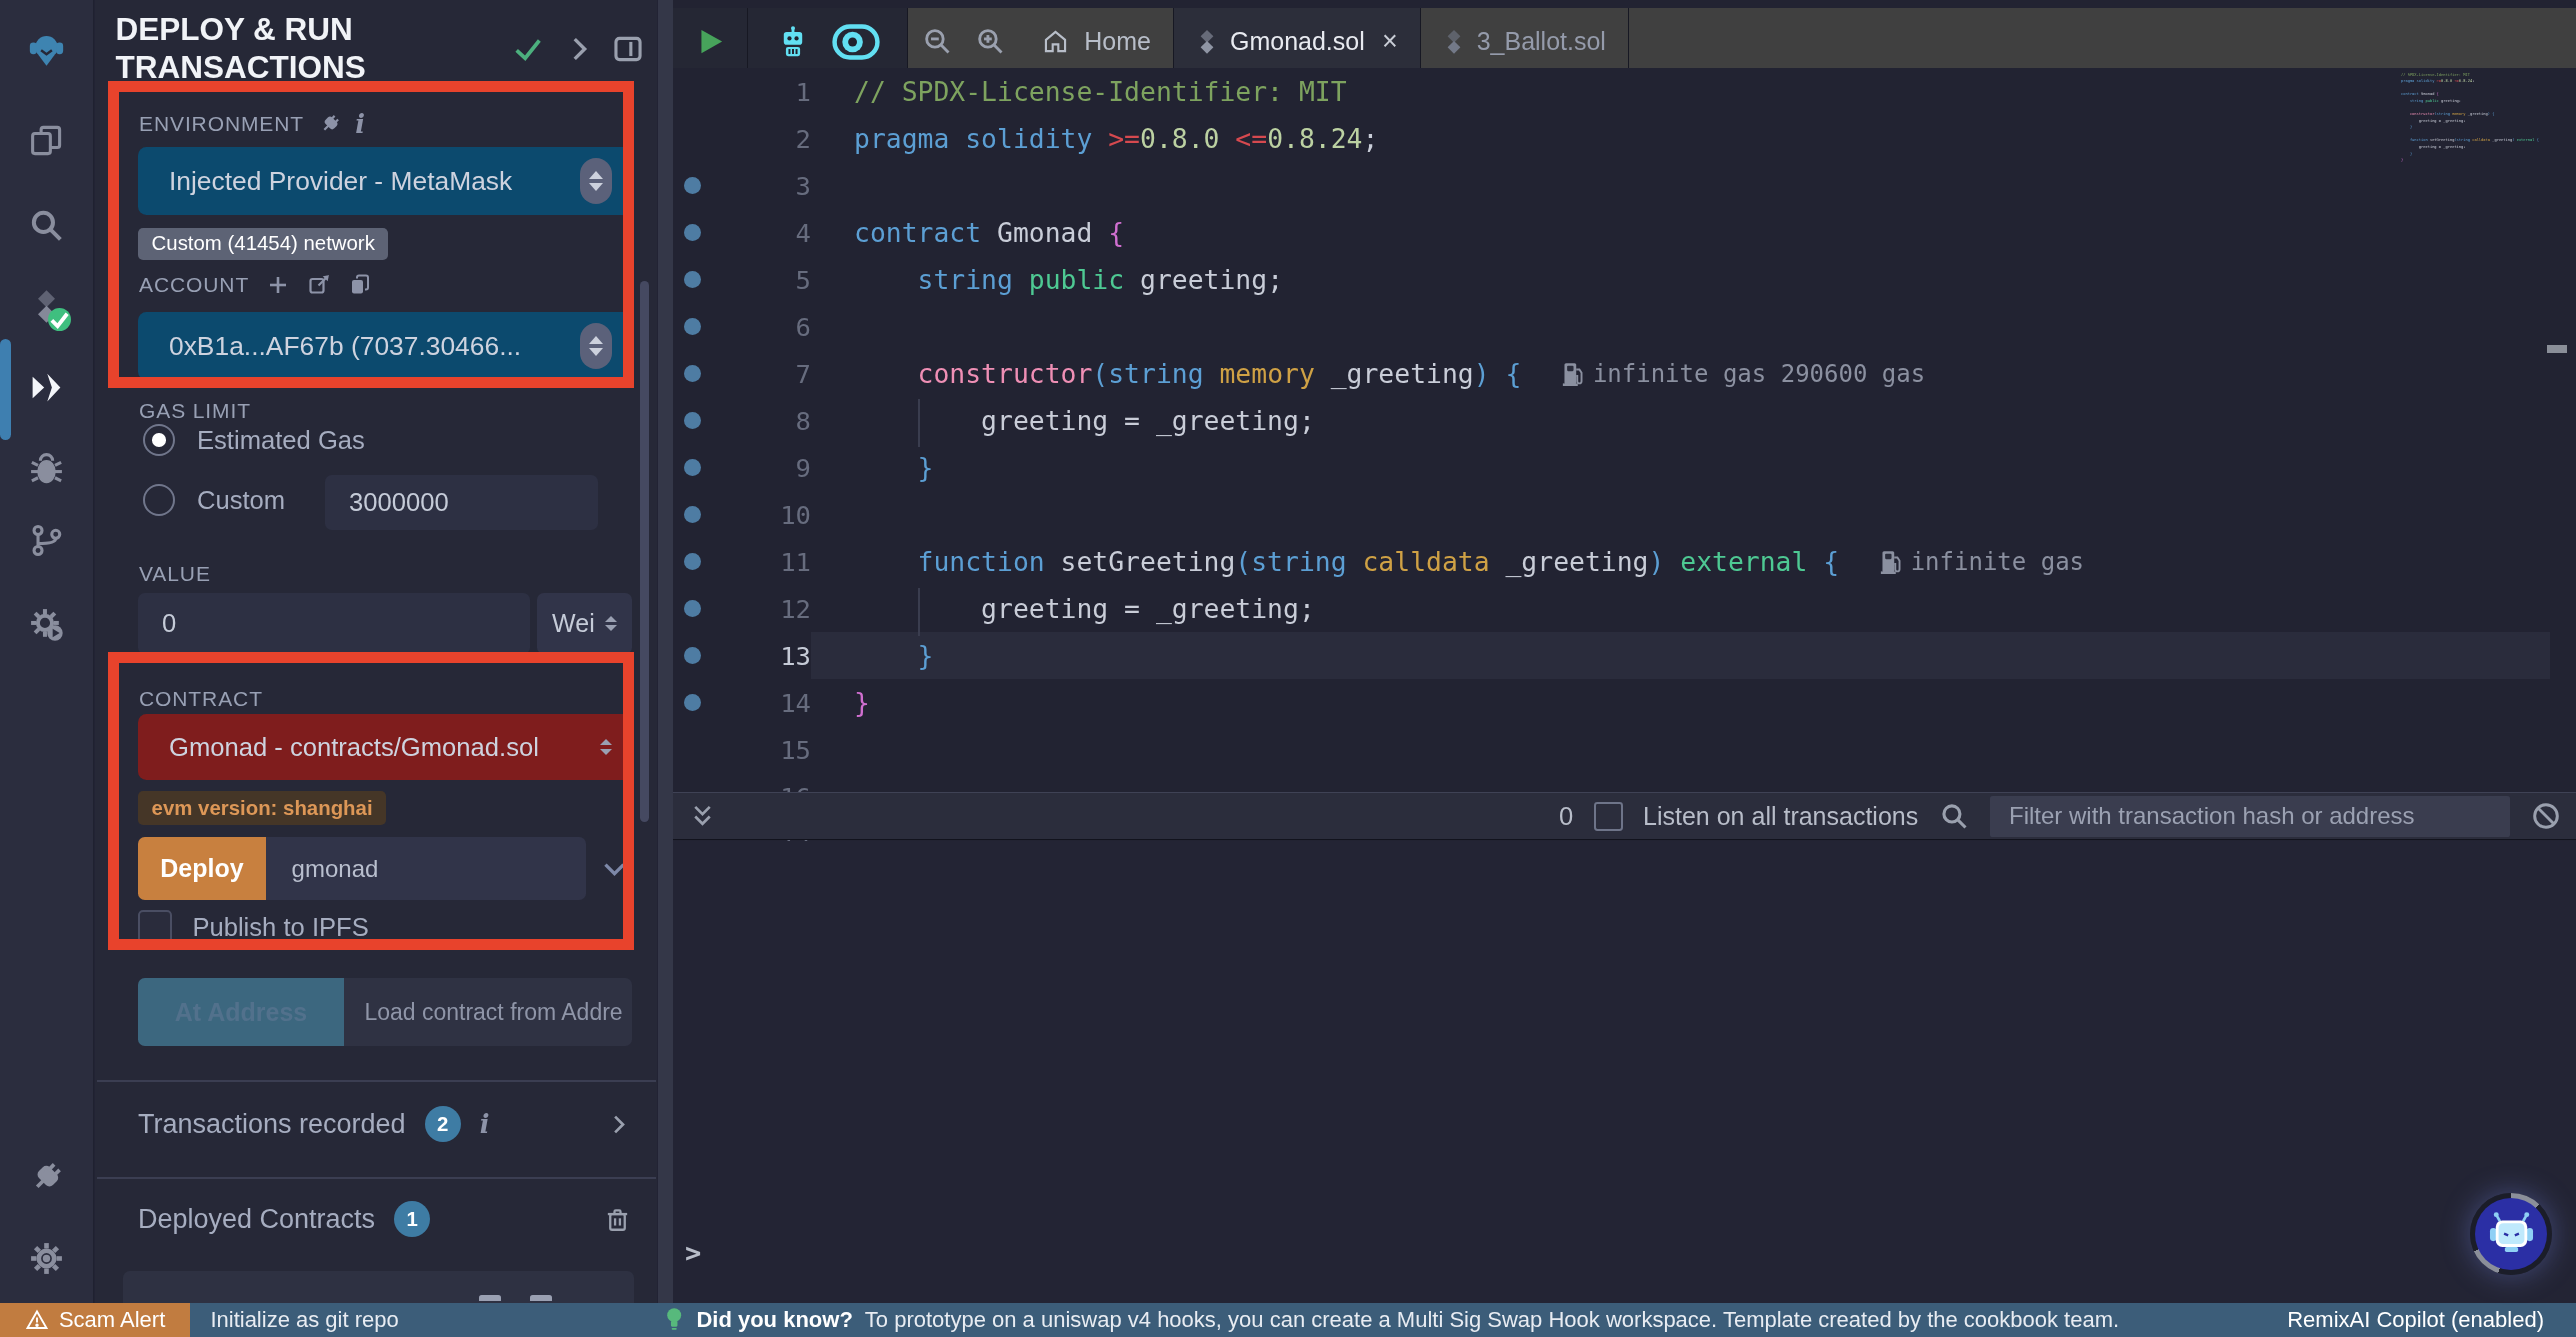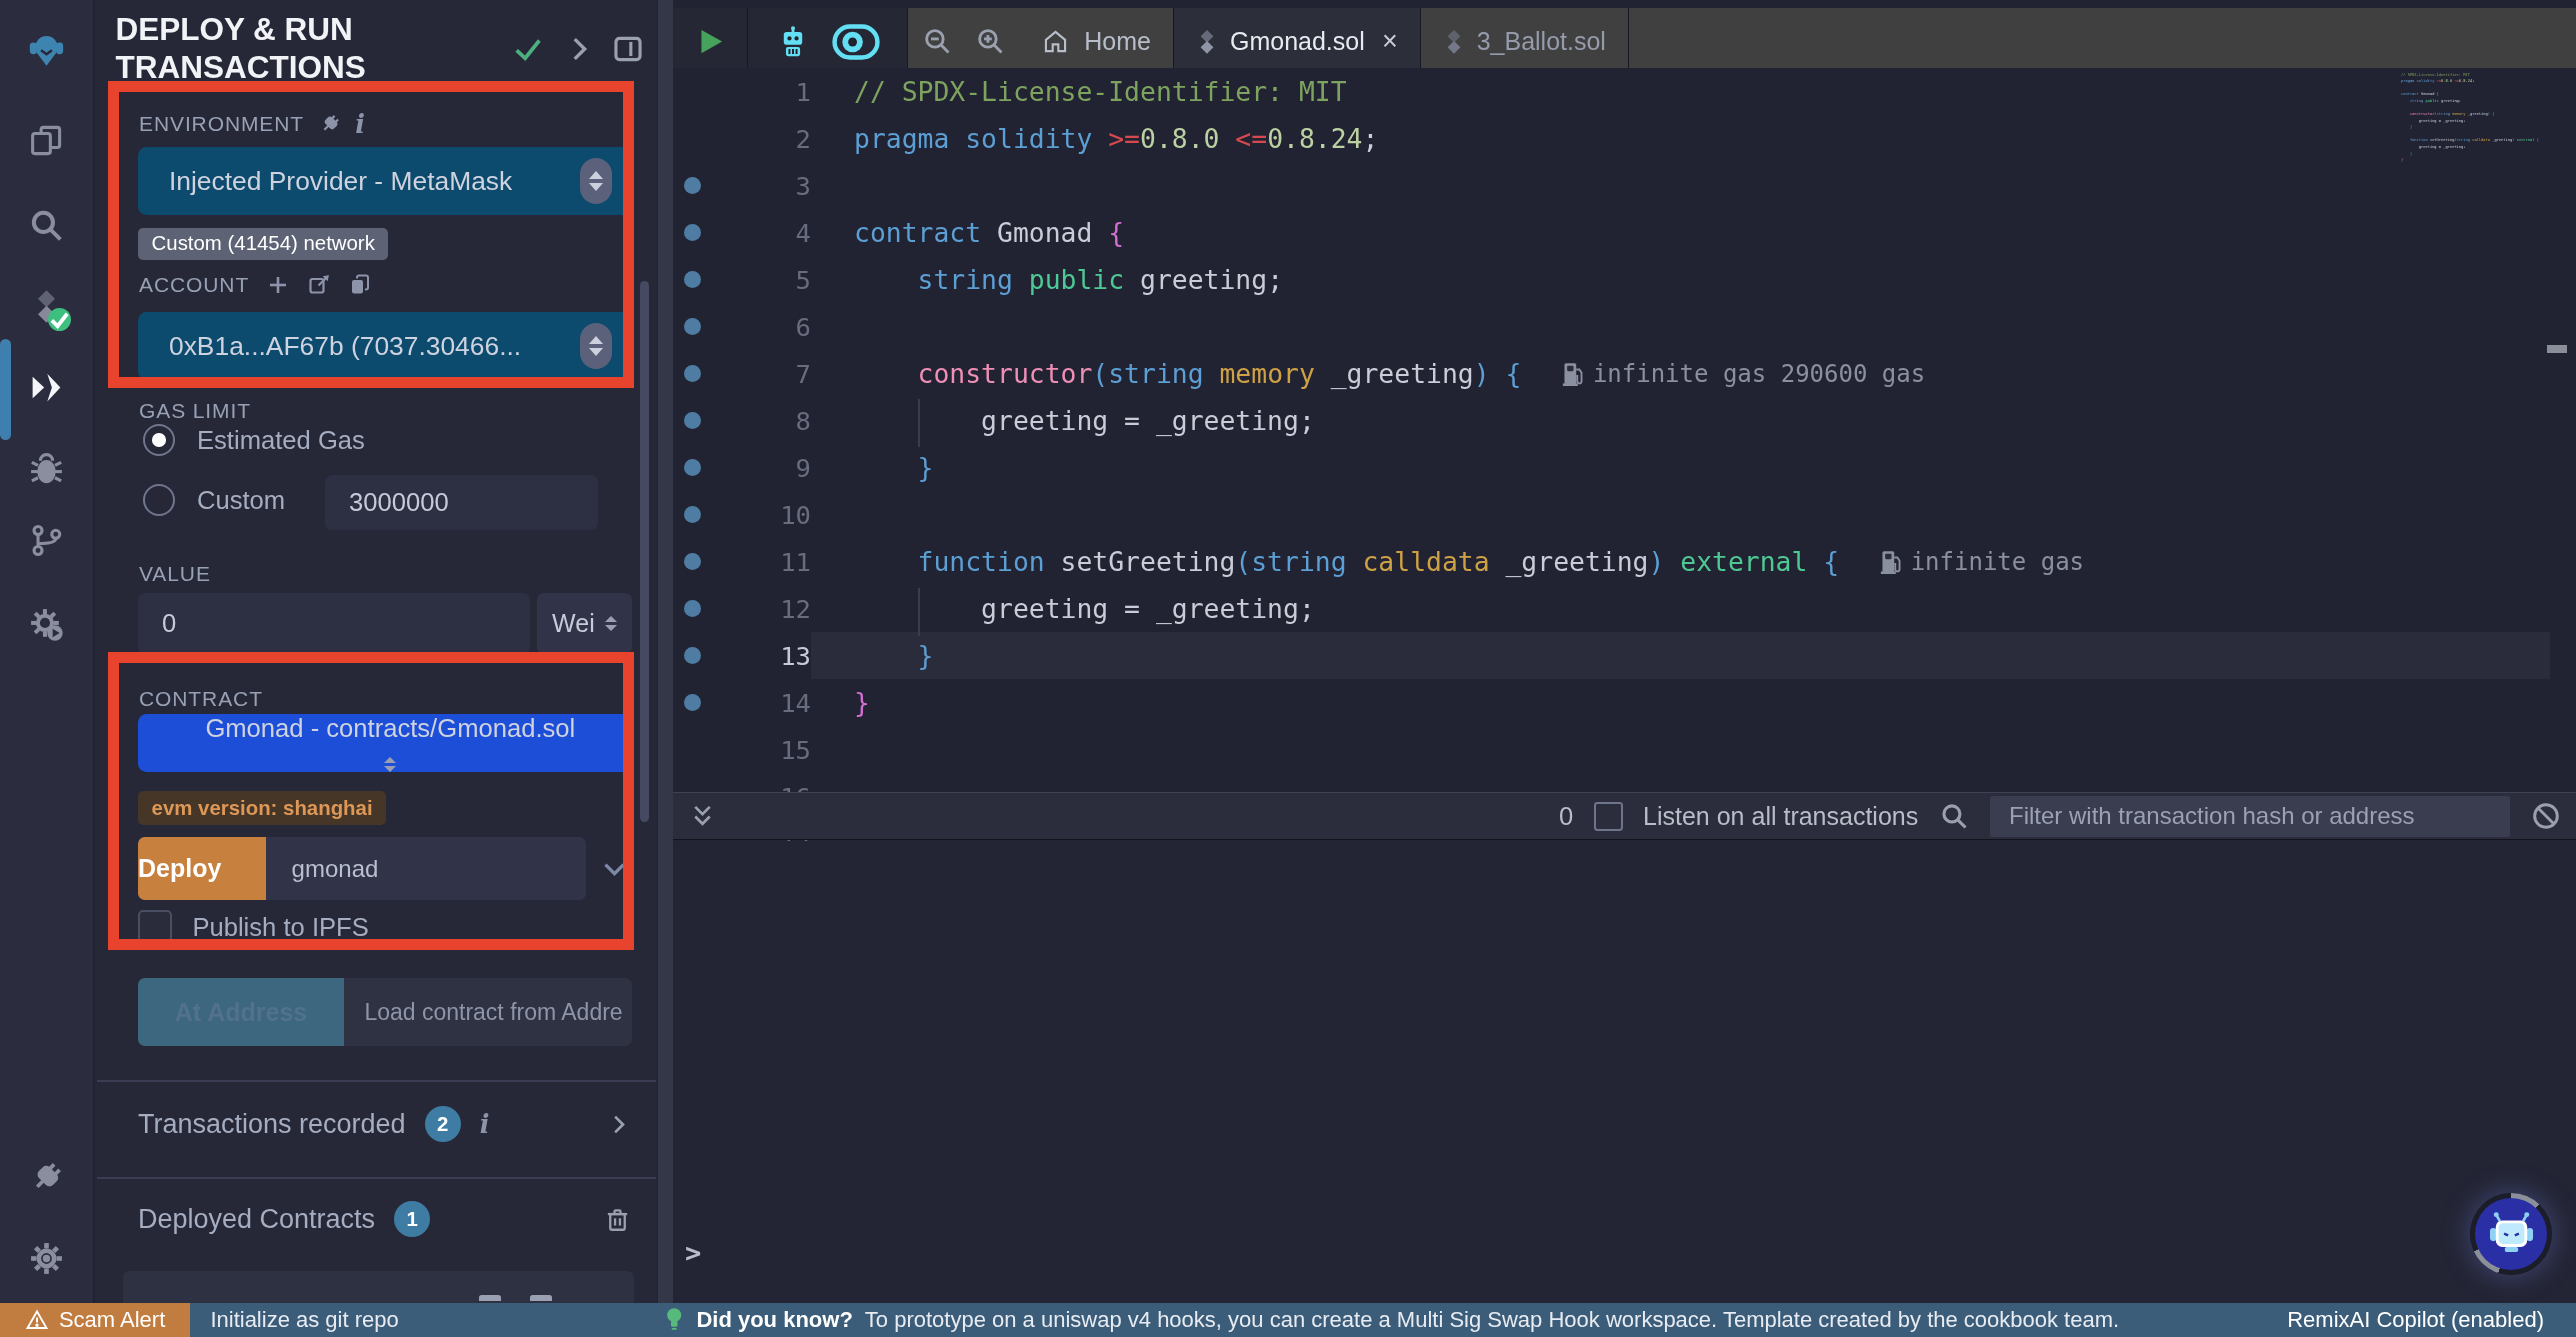--- a/index.html
+++ b/index.html
@@ -340,31 +340,31 @@
   <div class="abs" style="left:442px; top:593px; width:95px; height:61px; background:#313449; border-radius:6.8px;
               display:flex; align-items:center; justify-content:center; gap:10.2px;">
     <span style="font-size:25px; color:#c5cbd8;">Wei</span>
     <span style="display:flex; flex-direction:column; gap:3.4px;">
       <span class="tri-up sm"></span>
         <span class="tri-down sm"></span>
       </span>
   </div>
 
   <div class="abs sec-label" style="left:44px; top:687px">CONTRACT</div>
-  <div class="select-box" style="top:714px; height:58px; background:#1d4ed8;flex-direction:column;">
+  <div class="select-box" style="top:714px; height:66px; background:#7f1d1d;">
     <span class="val" style="font-size:25.6px">Gmonad - contracts/Gmonad.sol</span>
     <span style="display:flex; flex-direction:column; gap:3.4px;">
       <span class="tri-up sm"></span>
         <span class="tri-down sm"></span>
       </span>
   </div>
   <div class="evm-badge">evm version: shanghai</div>
 
   <div class="abs" style="left:43px; top:837px; height:63px; display:flex;">
-    <div style="width:128px; background:#c8803f; border-radius:6.8px 0 0 6.8px; display:flex; align-items:center; justify-content:flex-start;">
+    <div style="width:128px; background:#c8803f; border-radius:6.8px 0 0 6.8px; display:flex; align-items:center; justify-content:center;">
       <span style="font-size:25px; font-weight:700; color:#fff;">Deploy</span>
     </div>
     <div style="width:320px; background:#313449; border-radius:0 6.8px 6.8px 0; display:flex; align-items:center; padding-left:25.6px;">
       <span style="font-size:24px; color:#b9bfce;">gmonad</span>
     </div>
     <div style="width:56px; display:flex; align-items:center; justify-content:center;">
       <svg width="31" height="31" viewBox="0 0 24 24" fill="none" stroke="#7d88a8" stroke-width="2.6">
           <polyline points="5,9 12,16 19,9"></polyline>
         </svg>
     </div>

